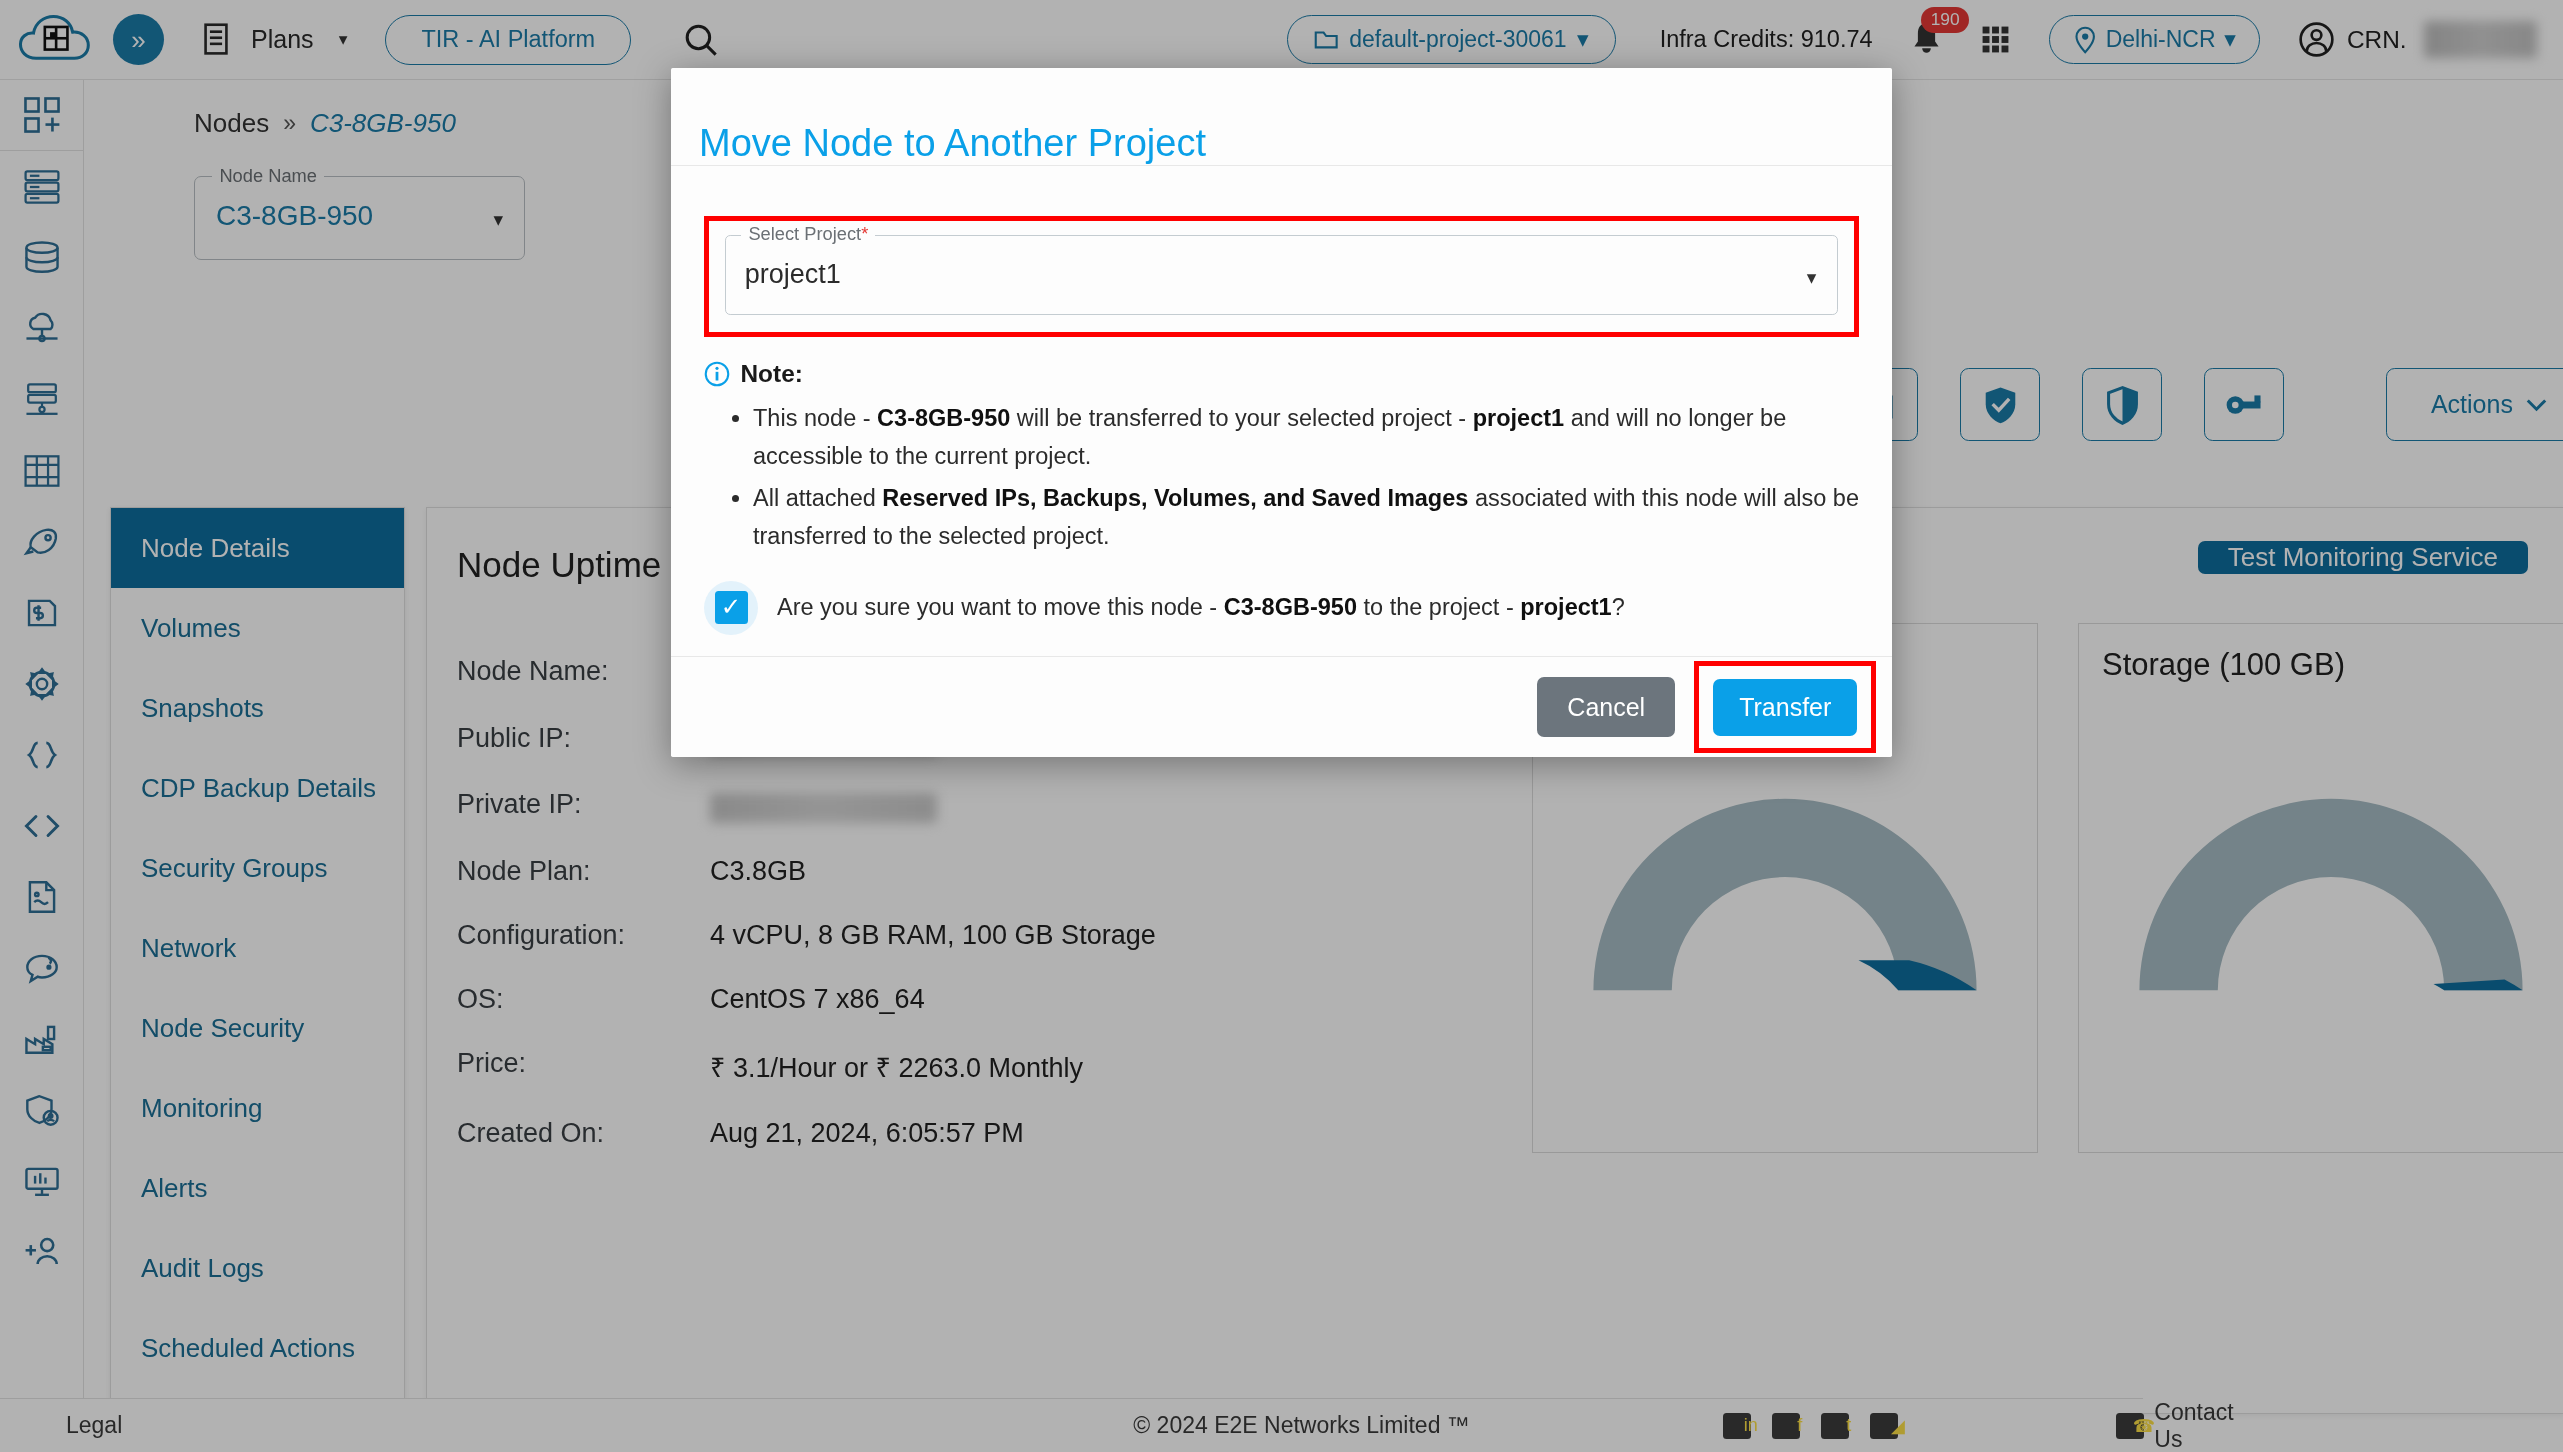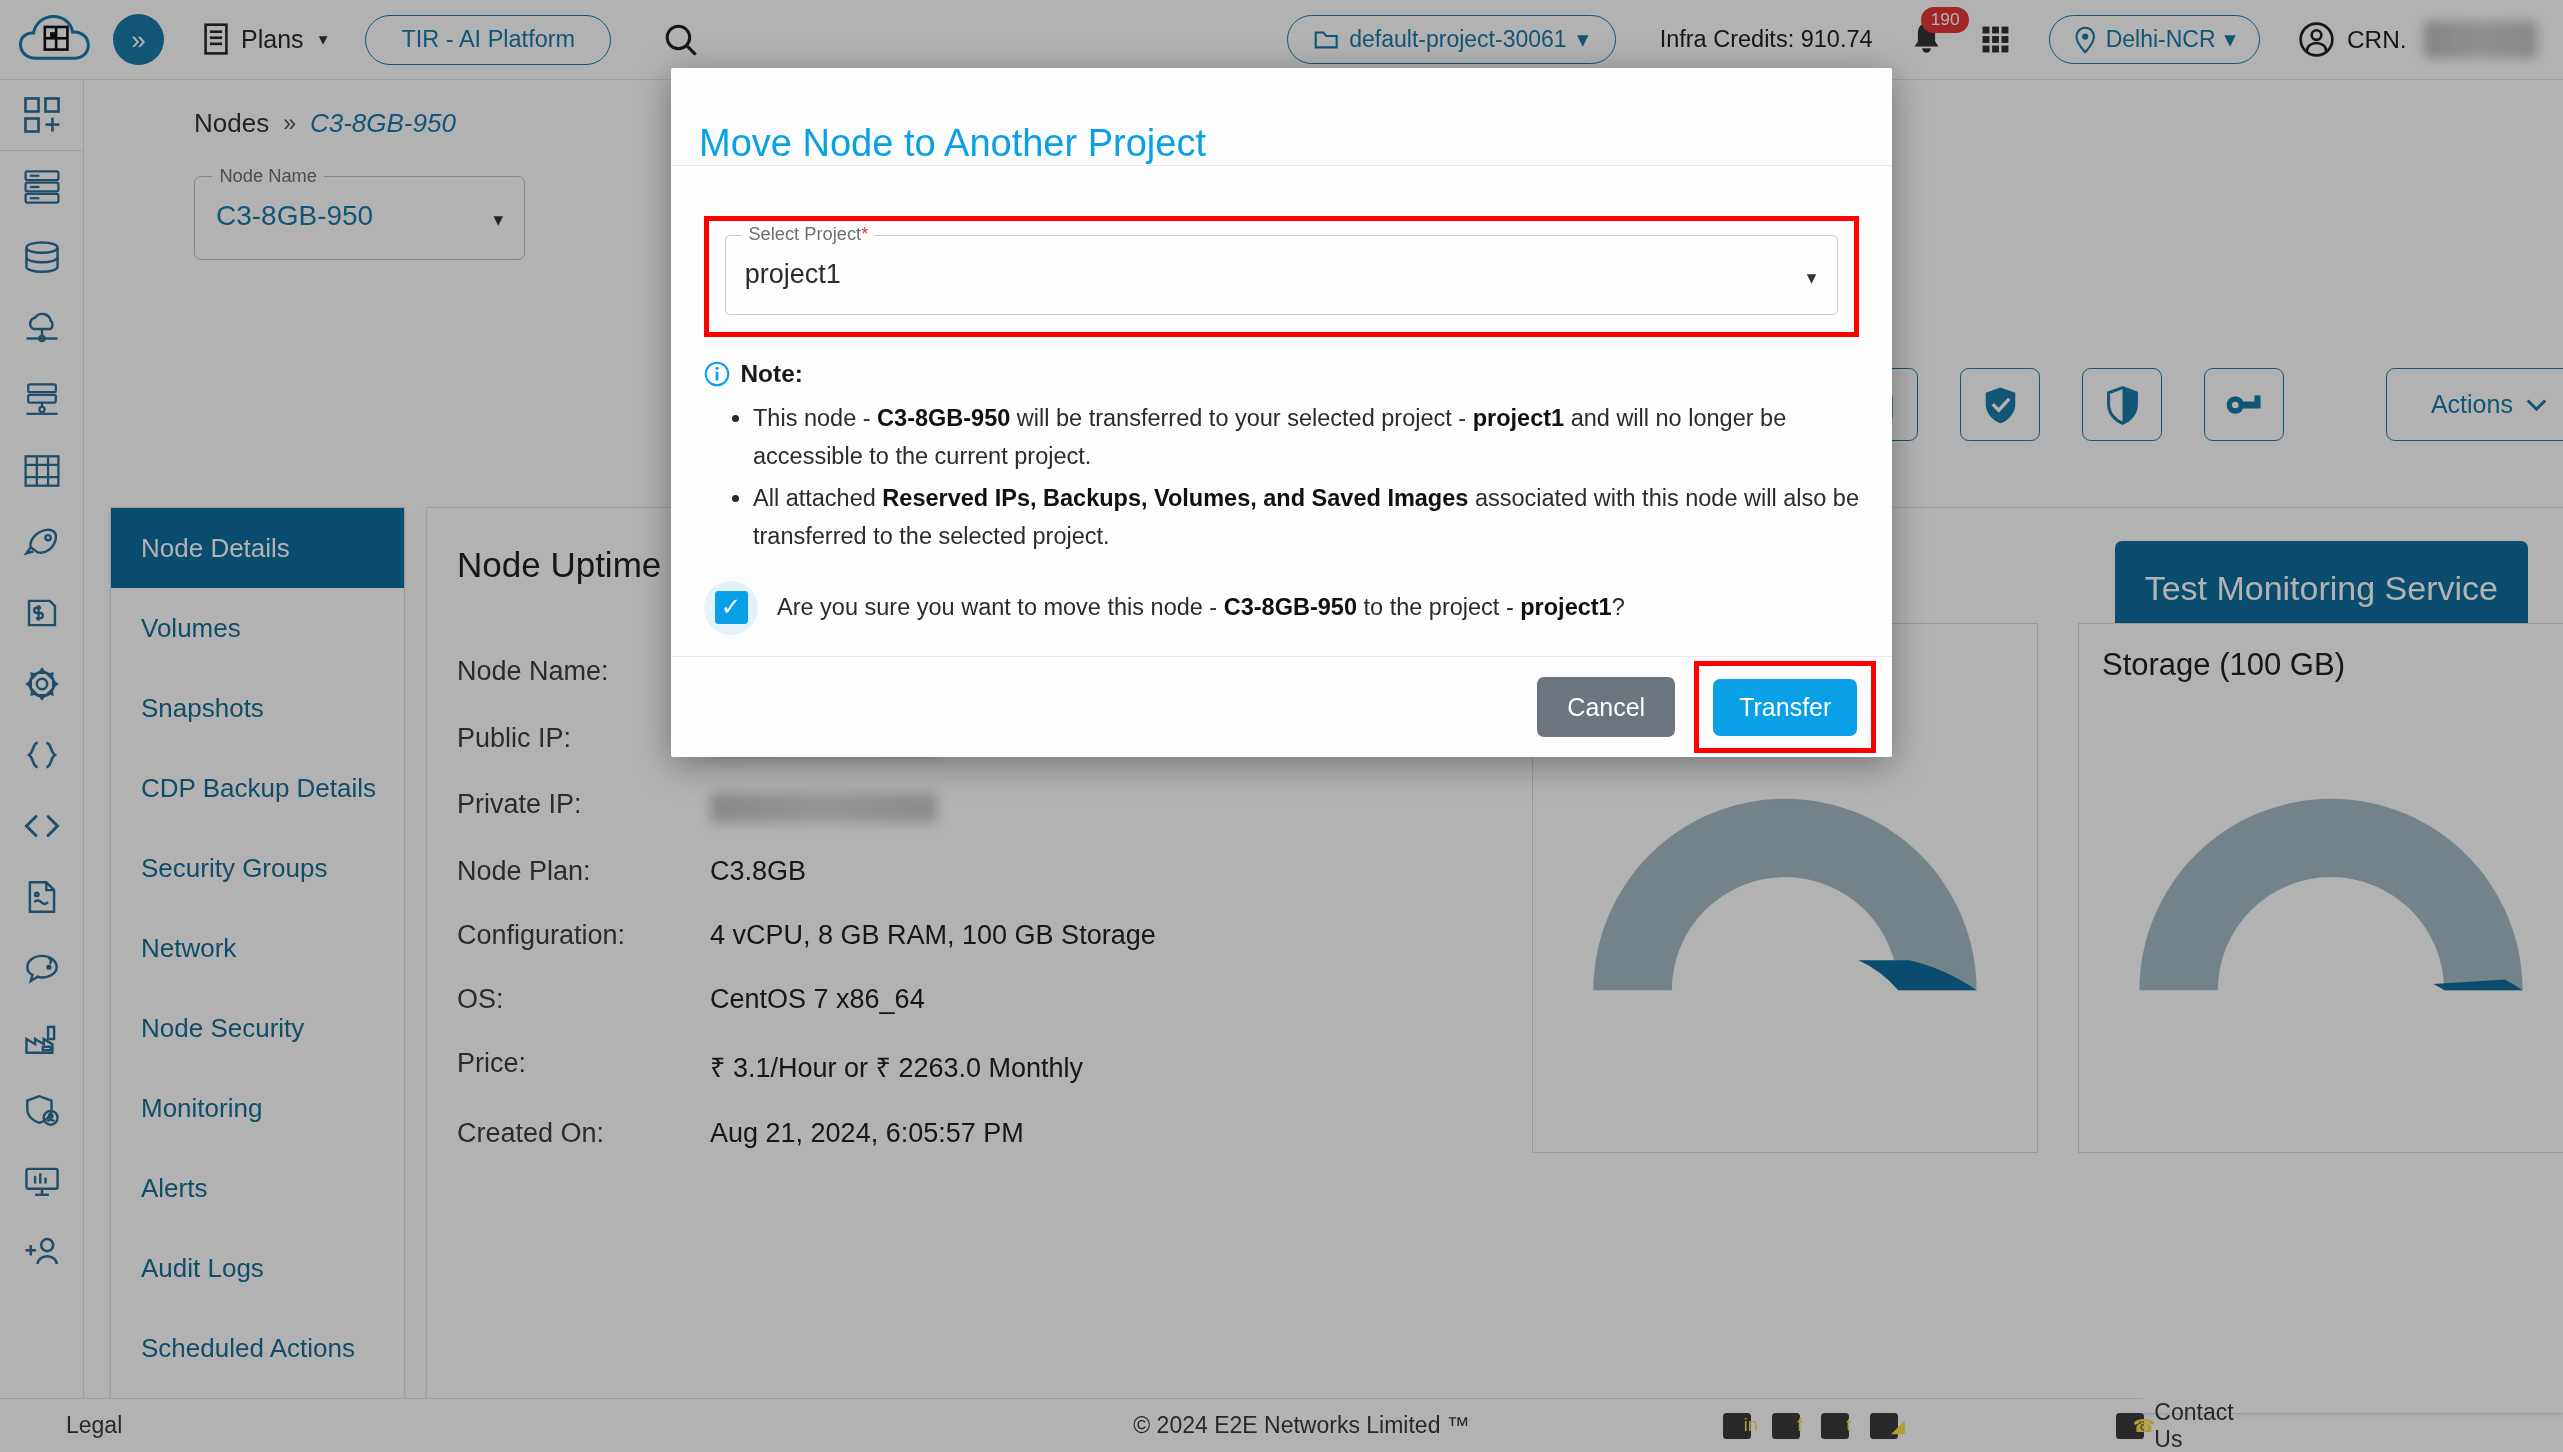--- a/index.html
+++ b/index.html
@@ -22,21 +22,21 @@
     border-bottom: 0.9px solid #e6e6e6;
   }
   .logo-wrap { width:113px; display:flex; align-items:center; justify-content:center; }
   .logo-svg { width:80px; height:58px; }
   .expand-btn {
     width:51px; height:51px; border-radius:50%; background:#1b7ba8;
     display:flex; align-items:center; justify-content:center; color:#fff;
     font-size:26px; line-height:1; cursor:pointer; flex:none;
   }
   .plans-btn {
-    display:flex; align-items:center; gap:10px; margin-left:37px;
+    display:flex; align-items:center; gap:20px; margin-left:37px;
     color:#2a2a2a; font-size:25px; cursor:pointer;
   }
   .plans-icon { width:30px; height:33px; flex:none; }
   .caret { font-size:17.4px; margin-left:5.2px; color:#333; }
   .tir-btn {
     margin-left:38px; border:1.7px solid #1b7ba8; border-radius:26px;
     color:#1b7ba8; font-size:23.5px; padding:10.5px 35px; cursor:pointer;
     white-space:nowrap;
   }
   .search-icon-btn { margin-left:51px; cursor:pointer; display:flex; align-items:center; }
@@ -125,21 +125,21 @@
   .subnav-item.active { background:#0d6d9e; color:#ffffff; }
 
   
   .content-card {
     position:absolute; top:427px; left:342px; width:2138px; height:907px;
     background:#fff; border:0.9px solid #e0e0e0; box-shadow:0 1.7px 5.2px rgba(0,0,0,.06);
   }
   .content-title { position:absolute; top:37px; left:30px; font-size:35px; color:#222; }
   .test-mon-btn {
     position:absolute; top:33px; right:35px; background:#0d6d9e; color:#fff;
-    font-size:34px; padding:28px 30px; border-radius:7px; cursor:pointer;
+    font-size:26px; padding:1px 30px; border-radius:7px; cursor:pointer;
     white-space:nowrap;
   }
 
   .details { position:absolute; top:148px; left:30px; width:1029px; }
   .det-row { display:flex; margin-bottom:33px; font-size:27px; }
   .det-key { width:253px; color:#3a3f44; }
   .det-val { color:#222; }
   .det-blur {
     width:227px; height:30px; margin-top:3.5px;
     background:linear-gradient(90deg,#c6c6c6,#d6d6d6,#c9c9c9);

